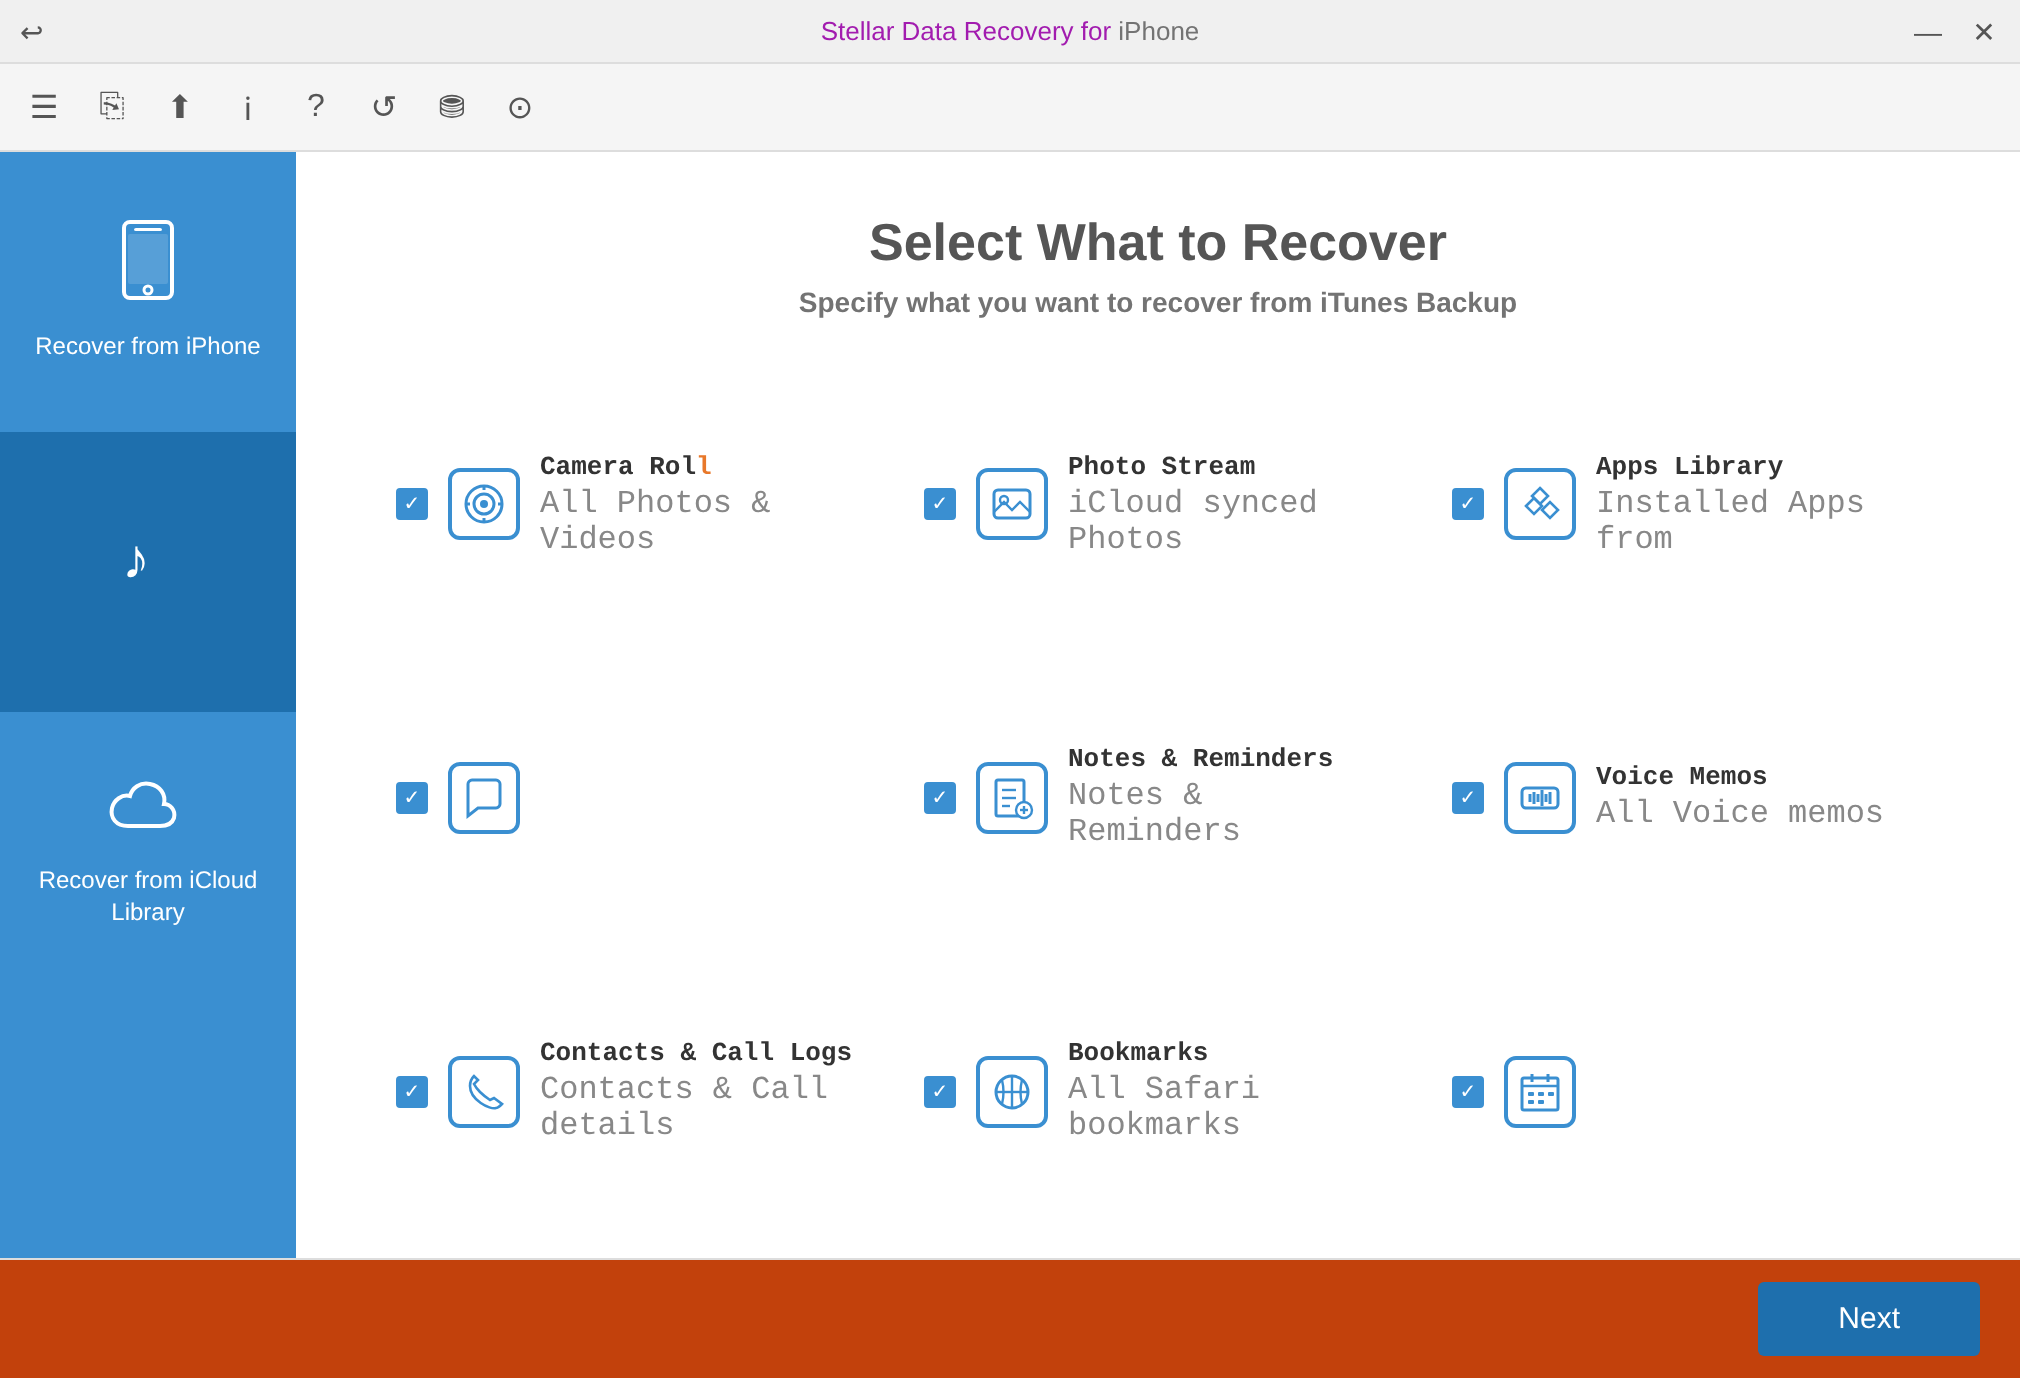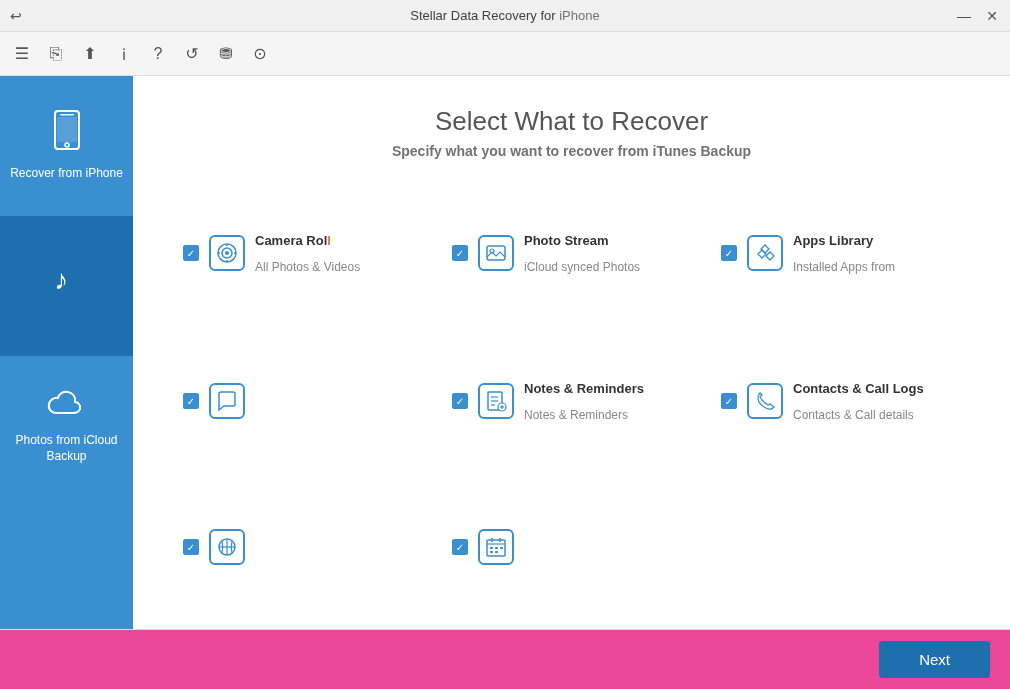--- a/index.html
+++ b/index.html
@@ -13,21 +13,21 @@
       align-items: center;
       justify-content: center;
       position: relative;
       border-bottom: 1px solid #ddd;
       flex-shrink: 0;
     }
     .title-bar-title {
       font-size: 13px;
       color: #333;
     }
-    .title-bar-title span { color: #404040; }
+    .title-bar-title span { color: #a21caf; }
     .title-bar-controls {
       position: absolute;
       right: 8px;
       display: flex;
       gap: 8px;
       align-items: center;
     }
     .title-bar-btn {
       background: none;
       border: none;
@@ -70,21 +70,21 @@
 
     
     .main-layout {
       display: flex;
       flex: 1;
       overflow: hidden;
     }
 
     
     .sidebar {
-      width: 133px;
+      width: 148px;
       background: #3a8fd1;
       display: flex;
       flex-direction: column;
       flex-shrink: 0;
     }
     .sidebar-item {
       display: flex;
       flex-direction: column;
       align-items: center;
       justify-content: center;
@@ -117,21 +117,21 @@
       padding: 30px 40px 20px 40px;
       overflow-y: auto;
     }
     .content-header {
       text-align: center;
       margin-bottom: 30px;
     }
     .content-title {
       font-size: 26px;
       color: #555;
-      font-weight: 400;
+      font-weight: 700;
       margin-bottom: 6px;
     }
     .content-subtitle {
       font-size: 14px;
       color: #737373;
       font-weight: bold;
     }
 
     
     .recovery-grid {
@@ -172,36 +172,36 @@
       height: 36px;
       border: 2px solid #3a8fd1;
       border-radius: 6px;
       display: flex;
       align-items: center;
       justify-content: center;
       flex-shrink: 0;
       color: #3a8fd1;
       font-size: 18px;
     }
-    .recovery-text { flex: 1; }
+    .recovery-text { flex: 1; font-family: Liberation Mono, monospace; }
     .recovery-name {
       font-size: 13px;
       font-weight: 600;
       color: #333;
     }
     .recovery-name .highlight { color: #e8782a; }
     .recovery-desc {
-      font-size: 12px;
+      font-size: 16px;
       color: #888;
-      margin-top: 12px;
+      margin-top: 2px;
     }
 
     
     .footer {
-      background: #ec4899;
+      background: #c2410c;
       height: 60px;
       display: flex;
       align-items: center;
       justify-content: flex-end;
       padding: 0 20px;
       border-top: 1px solid #ddd;
       flex-shrink: 0;
     }
     .btn-next {
       background: #1e6fad;
@@ -262,21 +262,21 @@
         </svg>
       </div>
     </div>
 
     <div class="sidebar-item">
       <div class="sidebar-icon">
         <svg width="40" height="28" viewBox="0 0 40 28" fill="none">
           <path d="M10 24 C4 24 1 20 2 15 C3 11 7 8 11 9 C12 5 16 2 21 3 C26 4 29 8 28 13 C31 13 34 16 33 20 C32 23 29 24 26 24 Z" stroke="white" stroke-width="2" fill="none"></path>
         </svg>
       </div>
-      <span class="sidebar-label">Photos from iCloud Backup</span>
+      <span class="sidebar-label">Recover from iCloud Library</span>
     </div>
 
   </div>
 
   <div class="content">
 
     <div class="content-header">
       <div class="content-title">Select What to Recover</div>
       <div class="content-subtitle">Specify what you want to recover from iTunes Backup</div>
     </div>
@@ -353,20 +353,39 @@
             <line x1="17" y1="15" x2="17" y2="19" stroke="#3a8fd1" stroke-width="1.2"></line>
             <line x1="15" y1="17" x2="19" y2="17" stroke="#3a8fd1" stroke-width="1.2"></line>
           </svg>
         </div>
         <div class="recovery-text">
           <div class="recovery-name">Notes &amp; Reminders</div>
           <div class="recovery-desc">Notes &amp; Reminders</div>
         </div>
       </div>
 
+      <div class="recovery-item">
+        <div class="recovery-checkbox checked"></div>
+        <div class="recovery-icon-box">
+          <svg width="22" height="22" viewBox="0 0 22 22" fill="none">
+            <rect x="2" y="6" width="18" height="10" rx="2" stroke="#3a8fd1" stroke-width="1.5"></rect>
+            <line x1="5" y1="11" x2="5" y2="11" stroke="#3a8fd1" stroke-width="1.5"></line>
+            <line x1="6" y1="9" x2="6" y2="13" stroke="#3a8fd1" stroke-width="1.5"></line>
+            <line x1="8" y1="8" x2="8" y2="14" stroke="#3a8fd1" stroke-width="1.5"></line>
+            <line x1="10" y1="9" x2="10" y2="13" stroke="#3a8fd1" stroke-width="1.5"></line>
+            <line x1="12" y1="7" x2="12" y2="15" stroke="#3a8fd1" stroke-width="1.5"></line>
+            <line x1="14" y1="9" x2="14" y2="13" stroke="#3a8fd1" stroke-width="1.5"></line>
+            <line x1="16" y1="8" x2="16" y2="14" stroke="#3a8fd1" stroke-width="1.5"></line>
+          </svg>
+        </div>
+        <div class="recovery-text">
+          <div class="recovery-name">Voice Memos</div>
+          <div class="recovery-desc">All Voice memos</div>
+        </div>
+      </div>
 
       <div class="recovery-item">
         <div class="recovery-checkbox checked"></div>
         <div class="recovery-icon-box">
           <svg width="22" height="22" viewBox="0 0 22 22" fill="none">
             <path d="M6 3 C6 3 4 5 4 8 C4 15 14 20 17 19 C18 19 20 17 20 17 L16 14 L14 15 C14 15 11 13 9 11 C7 9 6 7 6 7 L8 5 Z" stroke="#3a8fd1" stroke-width="1.3" fill="none"></path>
           </svg>
         </div>
         <div class="recovery-text">
           <div class="recovery-name">Contacts &amp; Call Logs</div>
@@ -377,20 +396,24 @@
       <div class="recovery-item">
         <div class="recovery-checkbox checked"></div>
         <div class="recovery-icon-box">
           <svg width="22" height="22" viewBox="0 0 22 22" fill="none">
             <circle cx="11" cy="11" r="8" stroke="#3a8fd1" stroke-width="1.5"></circle>
             <line x1="11" y1="3" x2="11" y2="19" stroke="#3a8fd1" stroke-width="1.2"></line>
             <line x1="3" y1="11" x2="19" y2="11" stroke="#3a8fd1" stroke-width="1.2"></line>
             <path d="M6 5 C7 9 7 13 6 17" stroke="#3a8fd1" stroke-width="1.2" fill="none"></path>
             <path d="M16 5 C15 9 15 13 16 17" stroke="#3a8fd1" stroke-width="1.2" fill="none"></path>
           </svg>
+        </div>
+        <div class="recovery-text">
+          <div class="recovery-name">Bookmarks</div>
+          <div class="recovery-desc">All Safari bookmarks</div>
         </div>
       </div>
 
       <div class="recovery-item">
         <div class="recovery-checkbox checked"></div>
         <div class="recovery-icon-box">
           <svg width="22" height="22" viewBox="0 0 22 22" fill="none">
             <rect x="2" y="4" width="18" height="16" rx="1" stroke="#3a8fd1" stroke-width="1.5"></rect>
             <line x1="2" y1="8" x2="20" y2="8" stroke="#3a8fd1" stroke-width="1.2"></line>
             <line x1="7" y1="2" x2="7" y2="6" stroke="#3a8fd1" stroke-width="1.5"></line>

